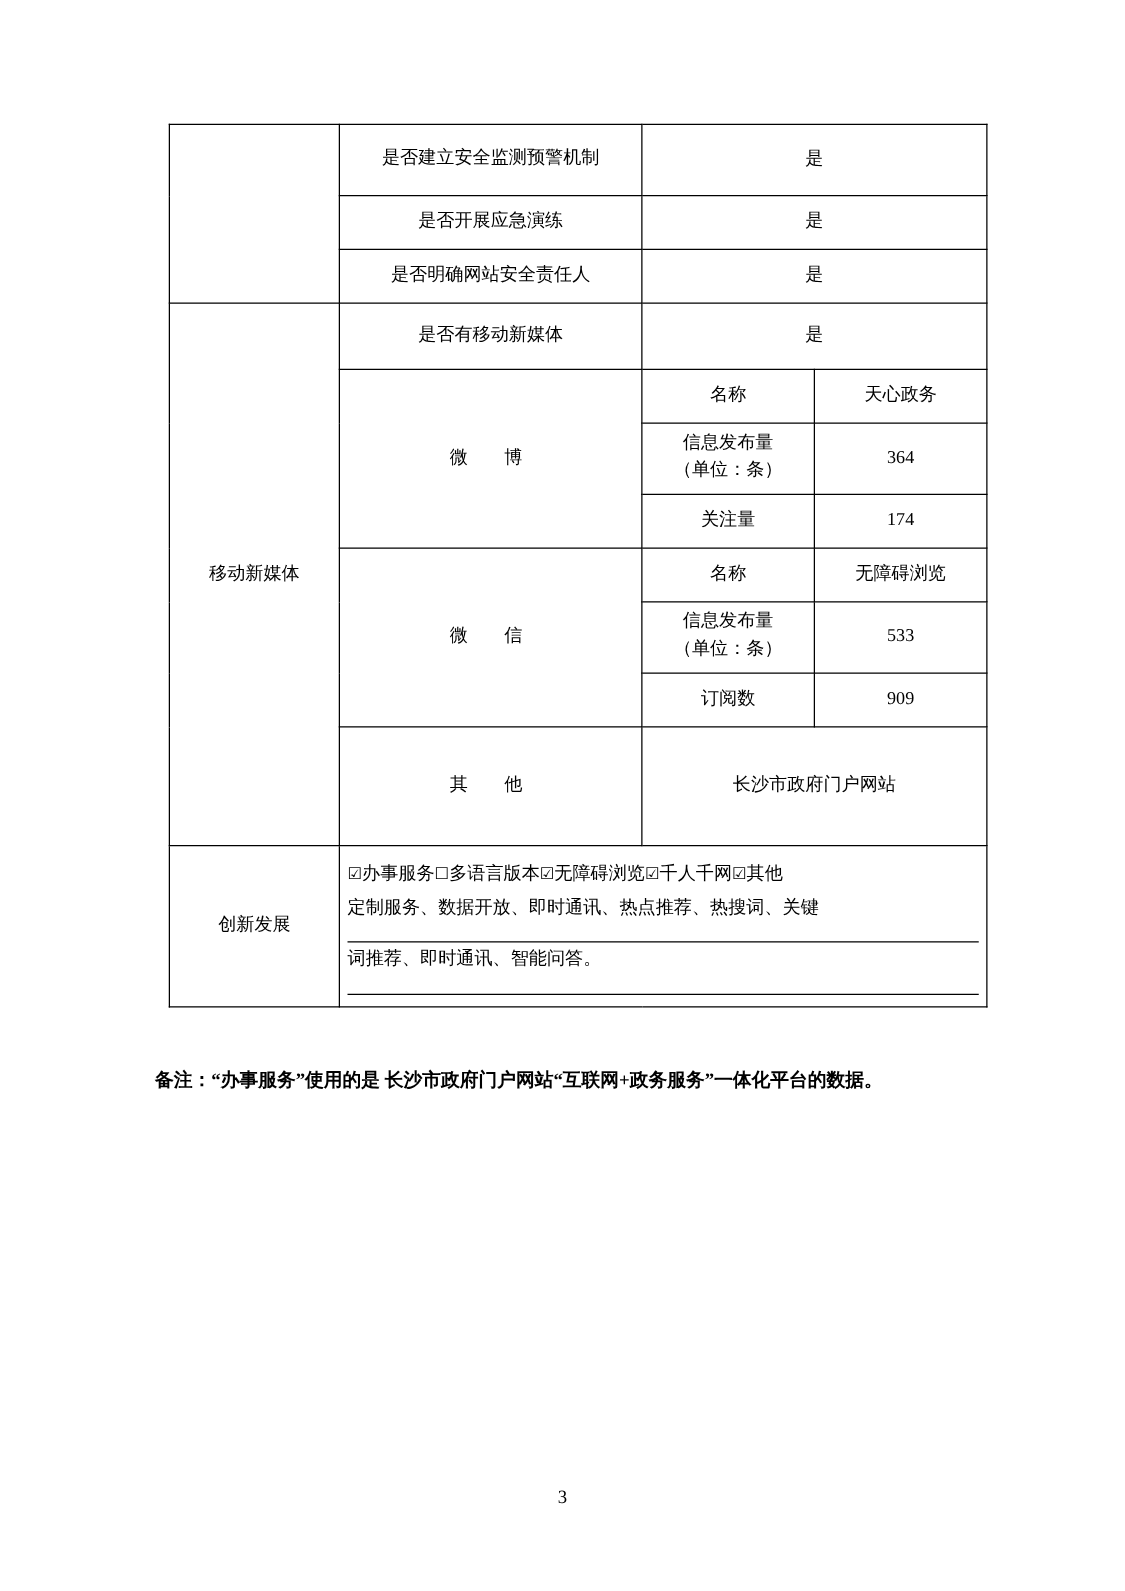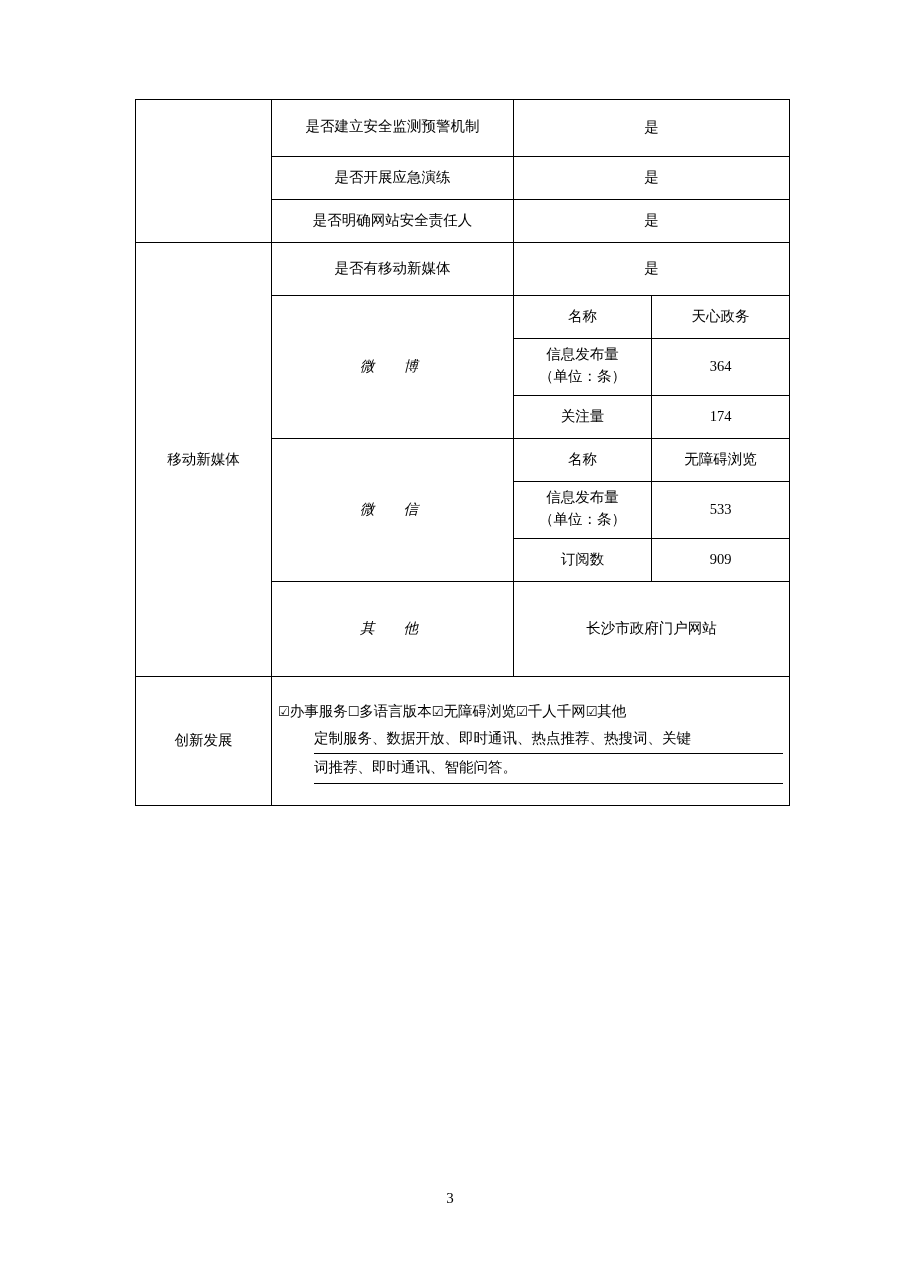--- a/index.html
+++ b/index.html
@@ -38,21 +38,20 @@
     line-height: 1.5;
   }
   .col-a { width: 136px; }
   .col-b { width: 242px; }
   .col-c { width: 138px; }
   .col-d { width: 138px; }
 
   .spaced {
     letter-spacing: 0.5em;
     padding-left: 0.5em;
-    font-style: italic;
   }
   .tall-1 { height: 48px; }
   .tall-2 { height: 34px; }
   .cell-twoline { line-height: 1.45; font-family: Liberation Mono, monospace; }
 
   .innov-cell {
     text-align: left;
     padding: 22px 14px 22px 14px;
     height: 120px;
   }
@@ -60,22 +59,21 @@
     font-size: 14.5px;
     line-height: 1.85;
     text-align: justify;
   }
   .innov-line {
     display: block;
     white-space: nowrap;
   }
   .u {
     border-bottom: 1px solid #000;
-    padding-bottom: 2px;
-    margin-left: 36px;
+    padding-bottom: 14px;
   }
   .cb {
     font-family: "DejaVu Sans", sans-serif;
     font-size: 13px;
   }
 
   .note {
     position: absolute;
     left: 124px;
     top: 852px;
@@ -175,15 +173,16 @@
               <span class="cb">☑</span><span>办事服务</span><span class="cb">☐</span><span>多语言版本</span><span class="cb">☑</span><span>无障碍浏览</span><span class="cb">☑</span><span>千人千网</span><span class="cb">☑</span><span>其他</span>
             </span>
             <span class="innov-line u">定制服务、数据开放、即时通讯、热点推荐、热搜词、关键</span>
             <span class="innov-line u">词推荐、即时通讯、智能问答。</span>
           </div>
         </td>
       </tr>
     </tbody>
   </table>
 
+  <div class="note">备注：“办事服务”使用的是 长沙市政府门户网站“互联网+政务服务”一体化平台的数据。</div>
   <div class="page-num">3</div>
 
 </div>
 
 </body></html>

